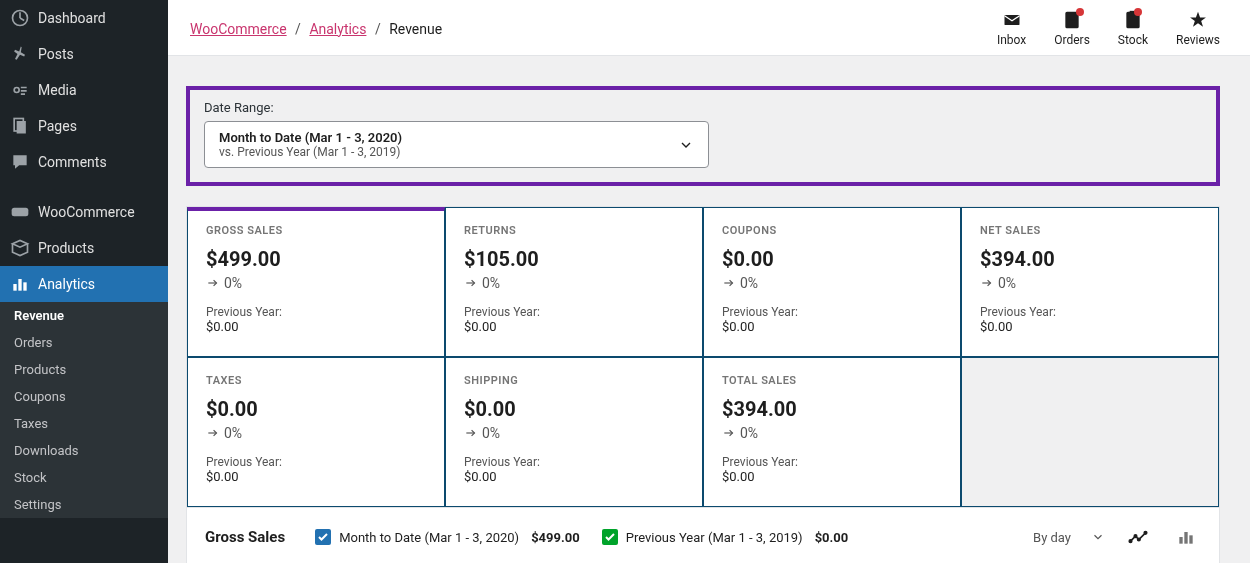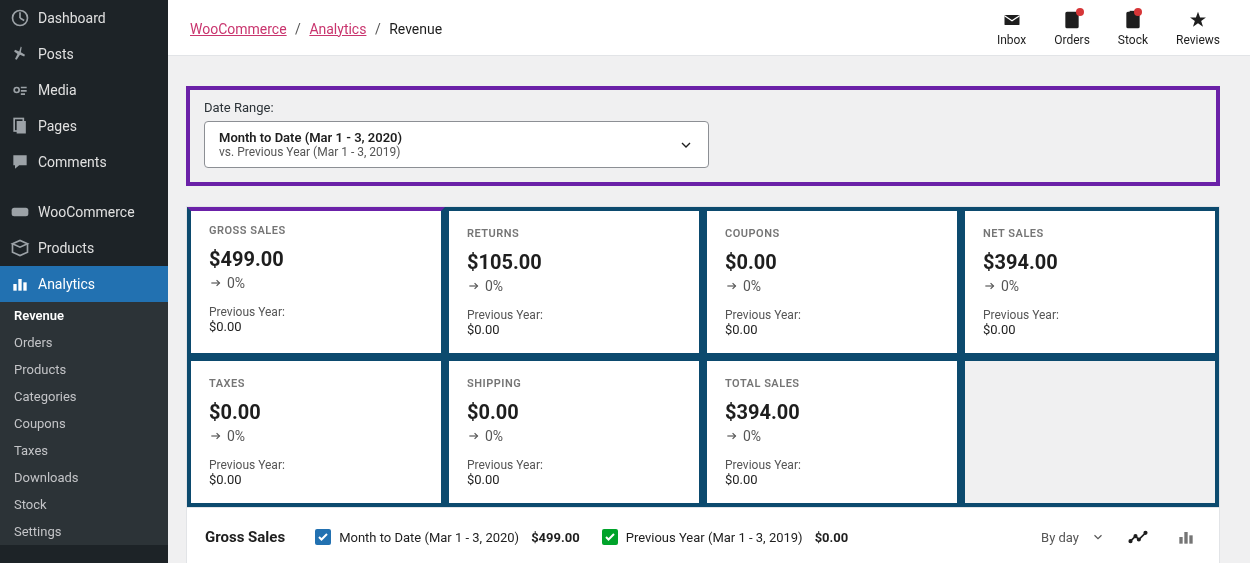--- a/index.html
+++ b/index.html
@@ -31,38 +31,38 @@
 
 .content { flex: 1; overflow: auto; padding: 30px 30px 0 18px; }
 .date-range-box { border: 4px solid #6b21a8; padding: 10px 14px 14px 14px; margin-bottom: 20px; }
 .dr-label { font-size: 13px; margin-bottom: 6px; color: #2c3338; }
 .dr-picker { background: #fff; border: 1px solid #8c8f94; border-radius: 4px; padding: 8px 40px 8px 14px; position: relative; cursor: pointer; width: 505px; }
 .dr-main { font-weight: 600; font-size: 13px; }
 .dr-sub { font-size: 12px; color: #555; }
 .dr-chev { position: absolute; right: 14px; top: 50%; transform: translateY(-50%); }
 
 .kpi-grid { display: grid; grid-template-columns: repeat(4, 1fr); gap: 0; margin-bottom: 0; border: 1px solid #e2e4e7; }
-.kpi { background: #fff; border: 4px solid #0c4a6e; padding: 16px 18px; cursor: pointer; min-height: 150px; }
+.kpi { background: #fff; border: 1px solid #0c4a6e; padding: 16px 18px; cursor: pointer; min-height: 150px; }
 .kpi.active { border-top: 4px solid #6b21a8; padding-top: 13px; }
 .kpi.empty { background: #f0f0f1; cursor: default; }
 .kpi-title { font-size: 11px; font-weight: 600; letter-spacing: 0.5px; color: #757575; text-transform: uppercase; margin-bottom: 10px; }
 .kpi-val { font-size: 20px; font-weight: 700; margin-bottom: 4px; }
 .kpi-delta { font-size: 14px; color: #555; display: flex; align-items: center; gap: 4px; margin-bottom: 14px; }
 .kpi-prev-lbl { font-size: 12px; color: #555; }
 .kpi-prev-val { font-size: 13px; color: #1e1e1e; }
 
 .chart-header { background: #fff; border: 1px solid #e2e4e7; border-top: none; padding: 14px 18px; display: flex; align-items: center; gap: 22px; font-size: 13px; }
 .ch-title { font-weight: 700; font-size: 15px; margin-right: 8px; }
 .ch-check { display: flex; align-items: center; gap: 8px; }
 .ch-box { width: 16px; height: 16px; border-radius: 2px; display: inline-flex; align-items: center; justify-content: center; color: #fff; font-size: 11px; }
 .ch-box.blue { background: #2271b1; }
 .ch-box.green { background: #00a32a; }
 .ch-val { font-weight: 700; margin-left: 4px; }
 .ch-right { margin-left: auto; display: flex; align-items: center; gap: 18px; }
-.byday { display: flex; align-items: center; gap: 12px; cursor: pointer; color: #555; }
+.byday { display: flex; align-items: center; gap: 20px; cursor: pointer; color: #555; }
 .vbtn { width: 30px; height: 30px; display: inline-flex; align-items: center; justify-content: center; cursor: pointer; color: #757575; }
 .vbtn.active { color: #1e1e1e; }
 
 svg { display: block; }
 </style>
 </head>
 <body>
 
 <div class="layout">
 
@@ -138,21 +138,20 @@
               <rect x="16" y="10" width="4" height="10"></rect>
             </svg>
           </span>
           <span>Analytics</span>
         </div>
       </div>
     <div class="submenu" id="submenu">
         <div class="submenu-item active">Revenue</div>
         <div class="submenu-item">Orders</div>
         <div class="submenu-item">Products</div>
-        <div class="submenu-item">Categories</div>
         <div class="submenu-item">Coupons</div>
         <div class="submenu-item">Taxes</div>
         <div class="submenu-item">Downloads</div>
         <div class="submenu-item">Stock</div>
         <div class="submenu-item">Settings</div>
       </div>
   </div>
 
   <div style="flex:1; display:flex; flex-direction:column;">
 

